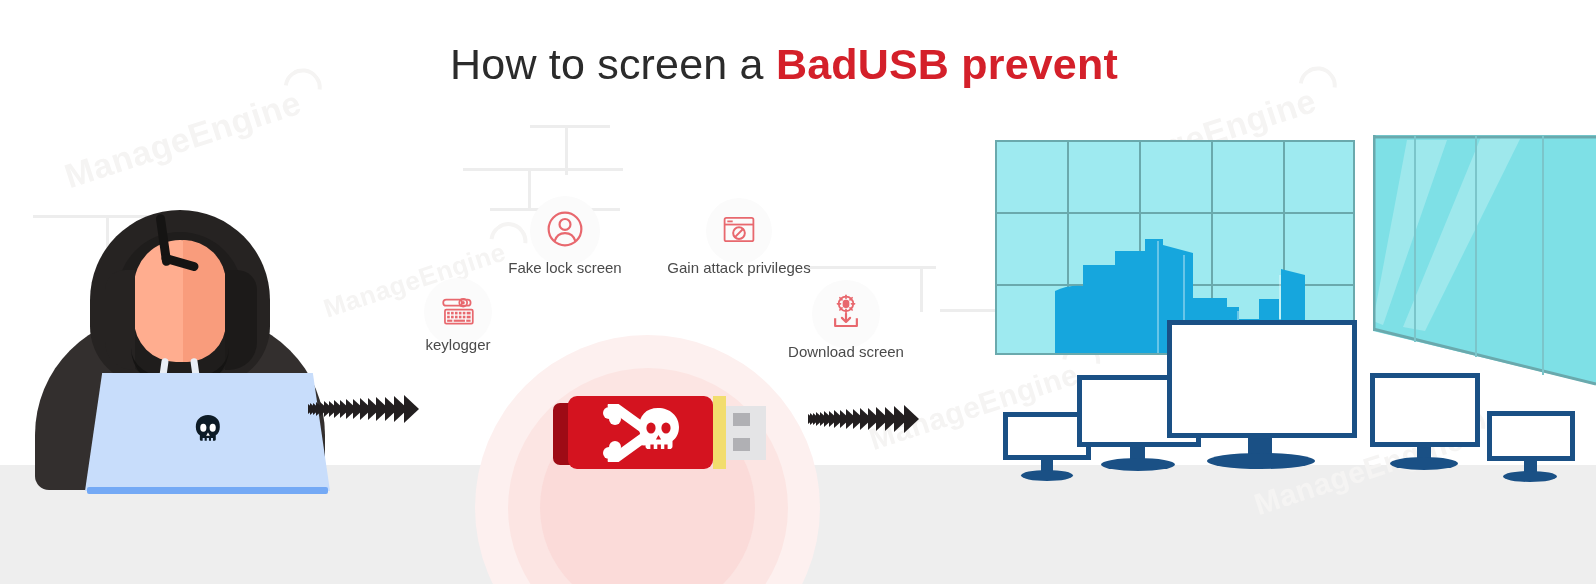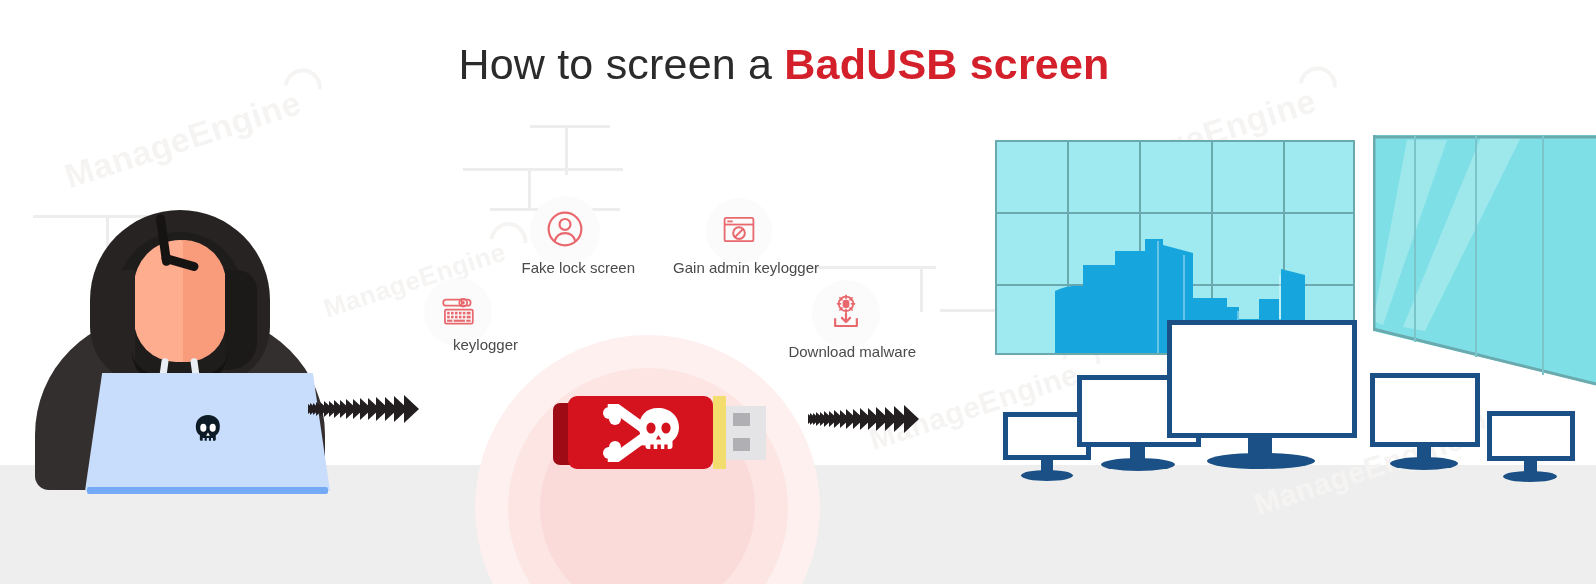--- a/index.html
+++ b/index.html
@@ -194,21 +194,21 @@
   .bubble {
     position: absolute;
     border-radius: 50%;
     background: #fbfbfb;
     display: flex;
     align-items: center;
     justify-content: center;
   }
   .bubble-label {
     position: absolute;
-    text-align: right;
+    text-align: center;
     font-size: 15px;
     color: #4a4a4a;
     white-space: nowrap;
   }
 
   
   .window-grid {
     position: absolute; left: 995px; top: 140px; width: 360px; height: 215px;
     background: #9eeaf0; border: 2px solid #6aa9ad;
     box-sizing: border-box; overflow: hidden;
@@ -247,21 +247,21 @@
   <div class="gline" style="left:920px; top:266px; width:3px;   height:46px;"></div>
   <div class="gline" style="left:940px; top:309px; width:60px;  height:3px;"></div>
 
   <div class="wm w1">ManageEngine</div>
   <div class="wm w2">ManageEngine</div>
   <div class="wm w3">ManageEngine</div>
   <div class="wm w4">ManageEngine</div>
   <div class="wm w5">ManageEngine</div>
 
   <div class="title">
-    <span>How to screen a </span><span class="accent">BadUSB screen</span>
+    <span>How to screen a </span><span class="accent">BadUSB prevent</span>
   </div>
 
   <div class="hacker">
     <div class="hood-body"></div>
     <div class="hood-top"></div>
     <div class="hood-inner"></div>
     <div class="face"></div>
     <div class="face-shade"></div>
     <div class="hood-fold-l"></div>
     <div class="hood-fold-r"></div>
@@ -482,21 +482,21 @@
     <span>
       <svg viewBox="0 0 40 36" width="36" height="33">
         <rect x="4" y="5" width="32" height="26" rx="2" fill="none" stroke="#e8686e" stroke-width="2"></rect>
         <line x1="4" y1="12.5" x2="36" y2="12.5" stroke="#e8686e" stroke-width="2"></line>
         <rect x="7" y="8" width="6" height="2" fill="#e8686e"></rect>
         <circle cx="20" cy="22" r="6.5" fill="none" stroke="#e8686e" stroke-width="2.2"></circle>
         <line x1="15.8" y1="26.2" x2="24.2" y2="17.8" stroke="#e8686e" stroke-width="2.2"></line>
       </svg>
     </span>
   </div>
-  <div class="bubble-label" style="left:659px; top:259px; width:160px;">Gain admin keylogger</div>
+  <div class="bubble-label" style="left:659px; top:259px; width:160px;">Gain attack privileges</div>
 
   <div class="bubble" style="left:812px; top:280px; width:68px; height:68px;">
     <span>
       <svg viewBox="0 0 42 42" width="38" height="38">
         <circle cx="21" cy="12" r="8" fill="none" stroke="#e8686e" stroke-width="2"></circle>
         <g stroke="#e8686e" stroke-width="1.8" stroke-linecap="round">
           <line x1="21" y1="2.5" x2="21" y2="6"></line>
             <line x1="21" y1="18" x2="21" y2="21.5"></line>
           <line x1="11.5" y1="12" x2="15" y2="12"></line>
             <line x1="27" y1="12" x2="30.5" y2="12"></line>
@@ -505,15 +505,15 @@
           <line x1="27.8" y1="5.2" x2="25.4" y2="7.6"></line>
             <line x1="16.6" y1="16.4" x2="14.2" y2="18.8"></line>
         </g>
         <rect x="17.3" y="7.5" width="7.4" height="9" rx="3.3" fill="#e8686e"></rect>
         <path d="M21 23v8" stroke="#e8686e" stroke-width="2.4" stroke-linecap="round"></path>
         <path d="M16.5 27.5L21 32l4.5-4.5" fill="none" stroke="#e8686e" stroke-width="2.4" stroke-linecap="round" stroke-linejoin="round"></path>
         <path d="M9 28v8.5h24V28" fill="none" stroke="#e8686e" stroke-width="2.4" stroke-linejoin="round"></path>
       </svg>
     </span>
   </div>
-  <div class="bubble-label" style="left:776px; top:343px; width:140px;">Download malware</div>
+  <div class="bubble-label" style="left:776px; top:343px; width:140px;">Download screen</div>
 
 </div>
 
 </body></html>

